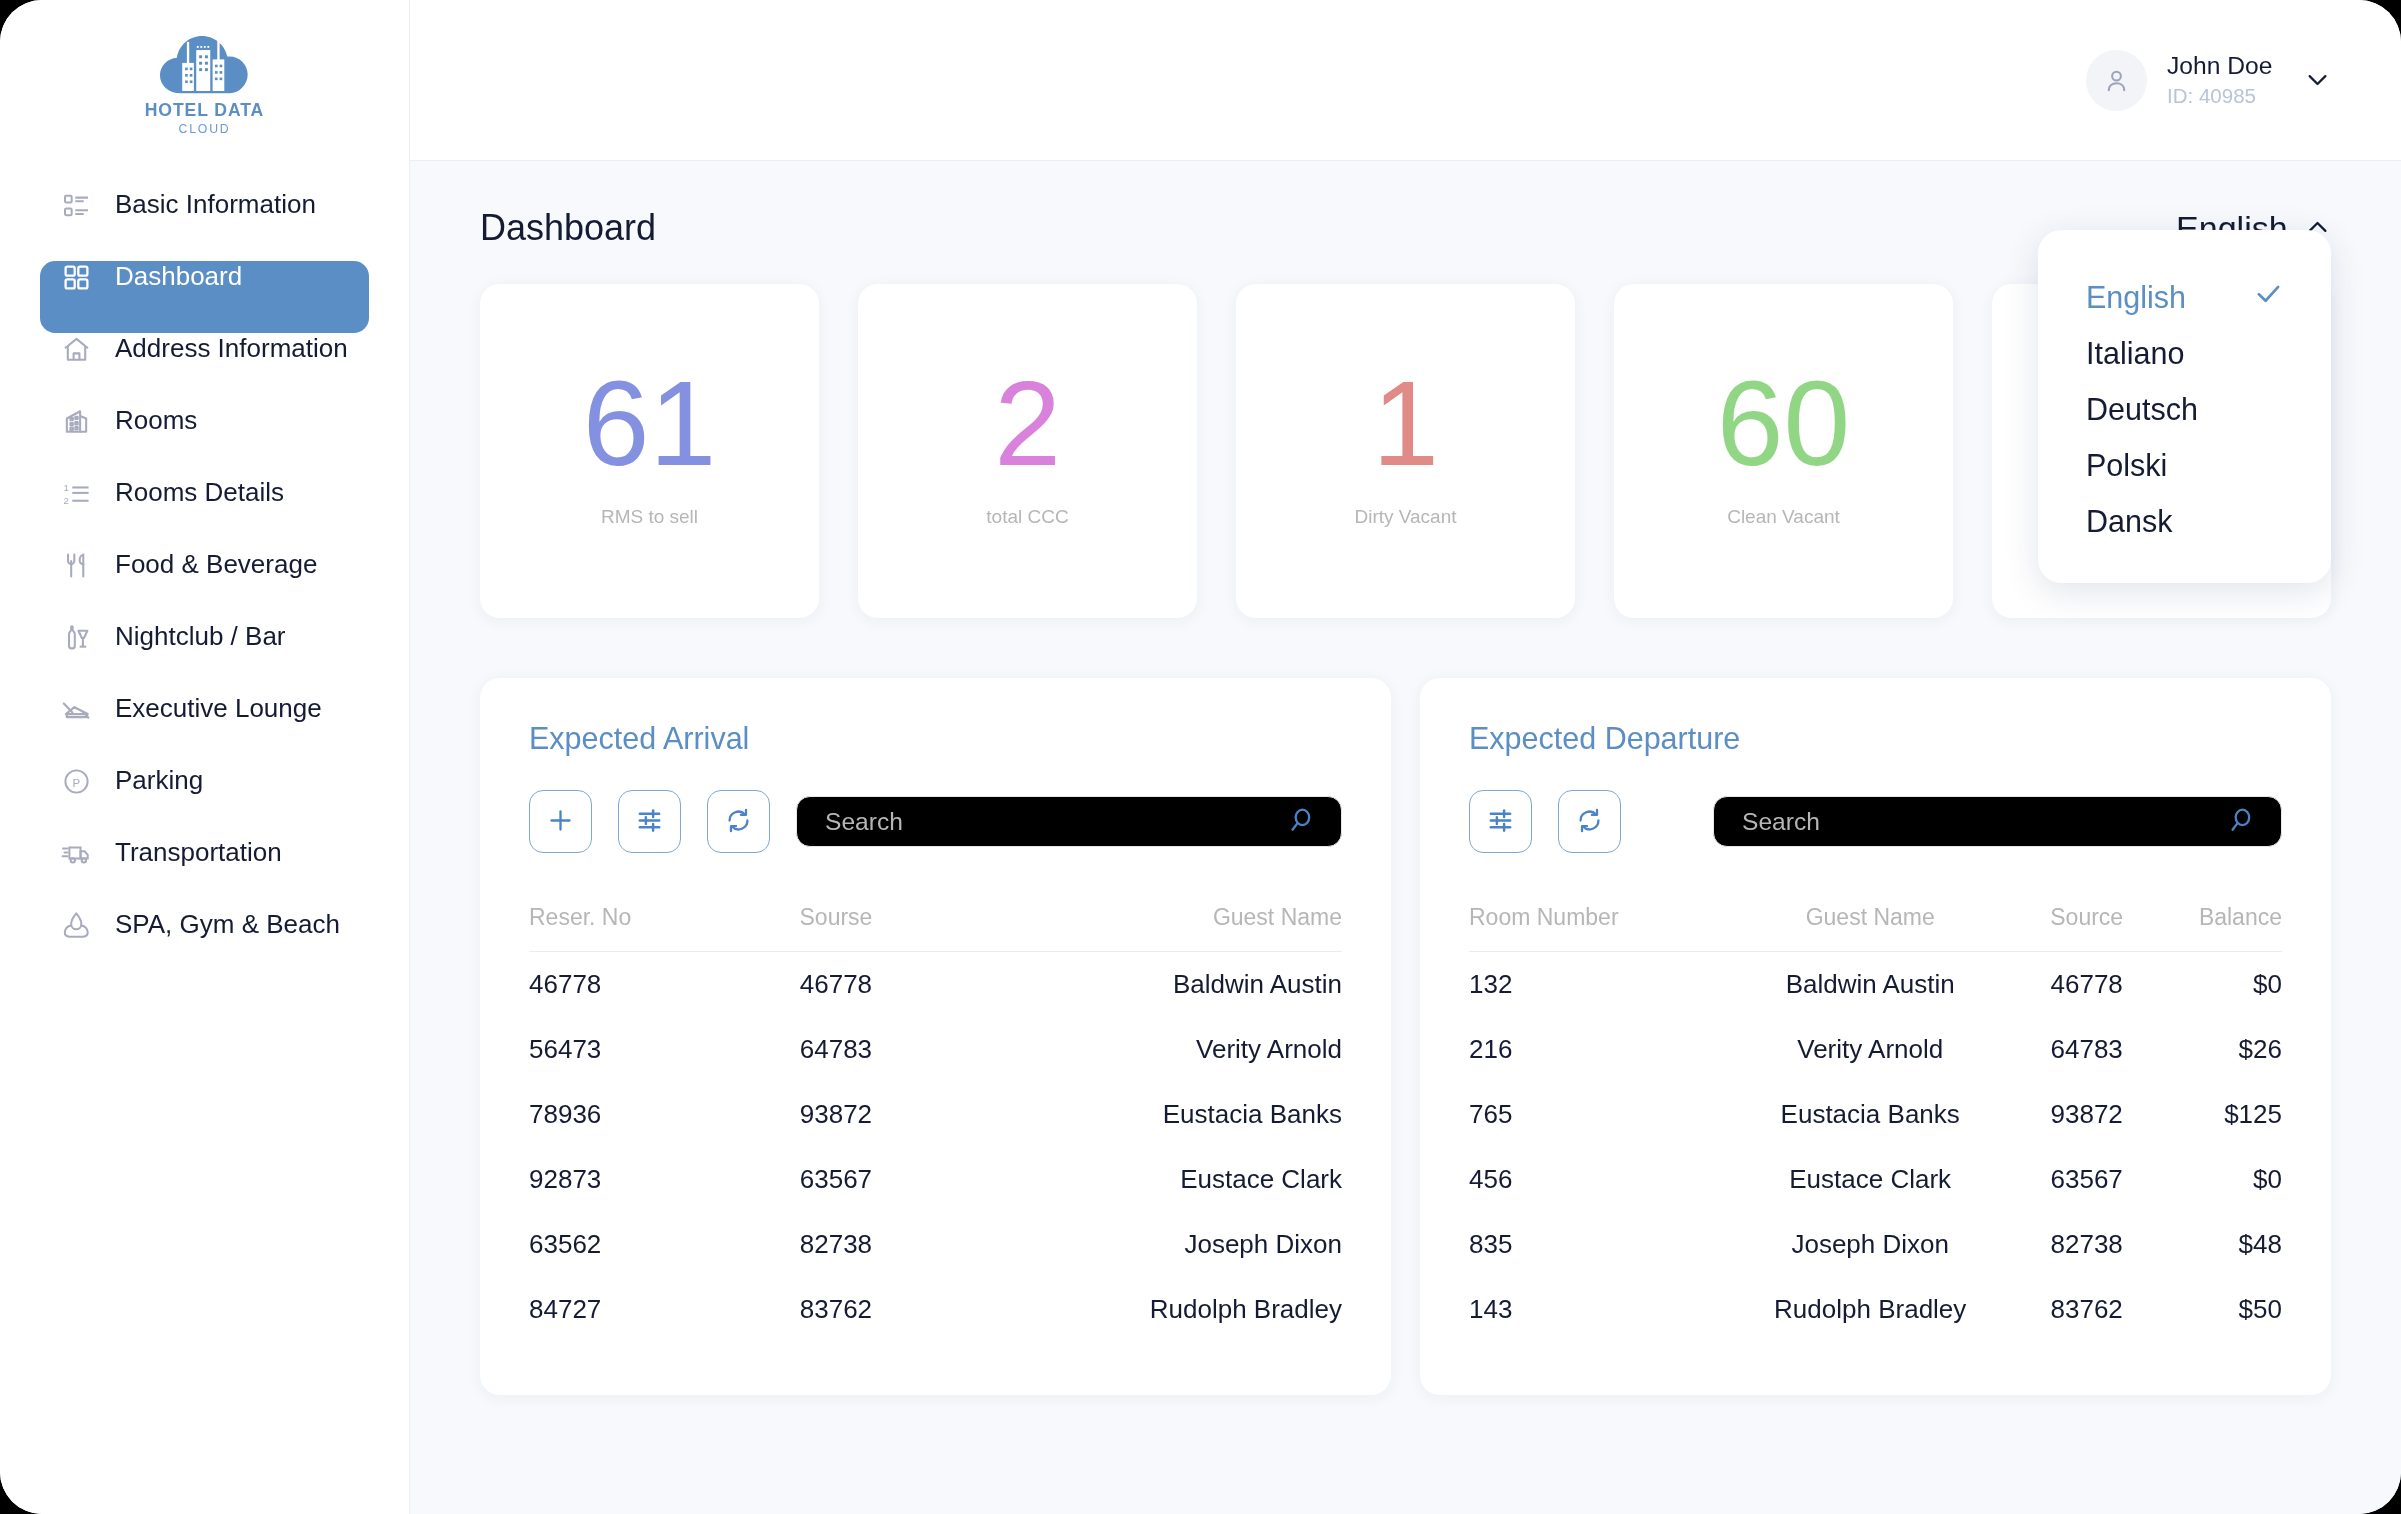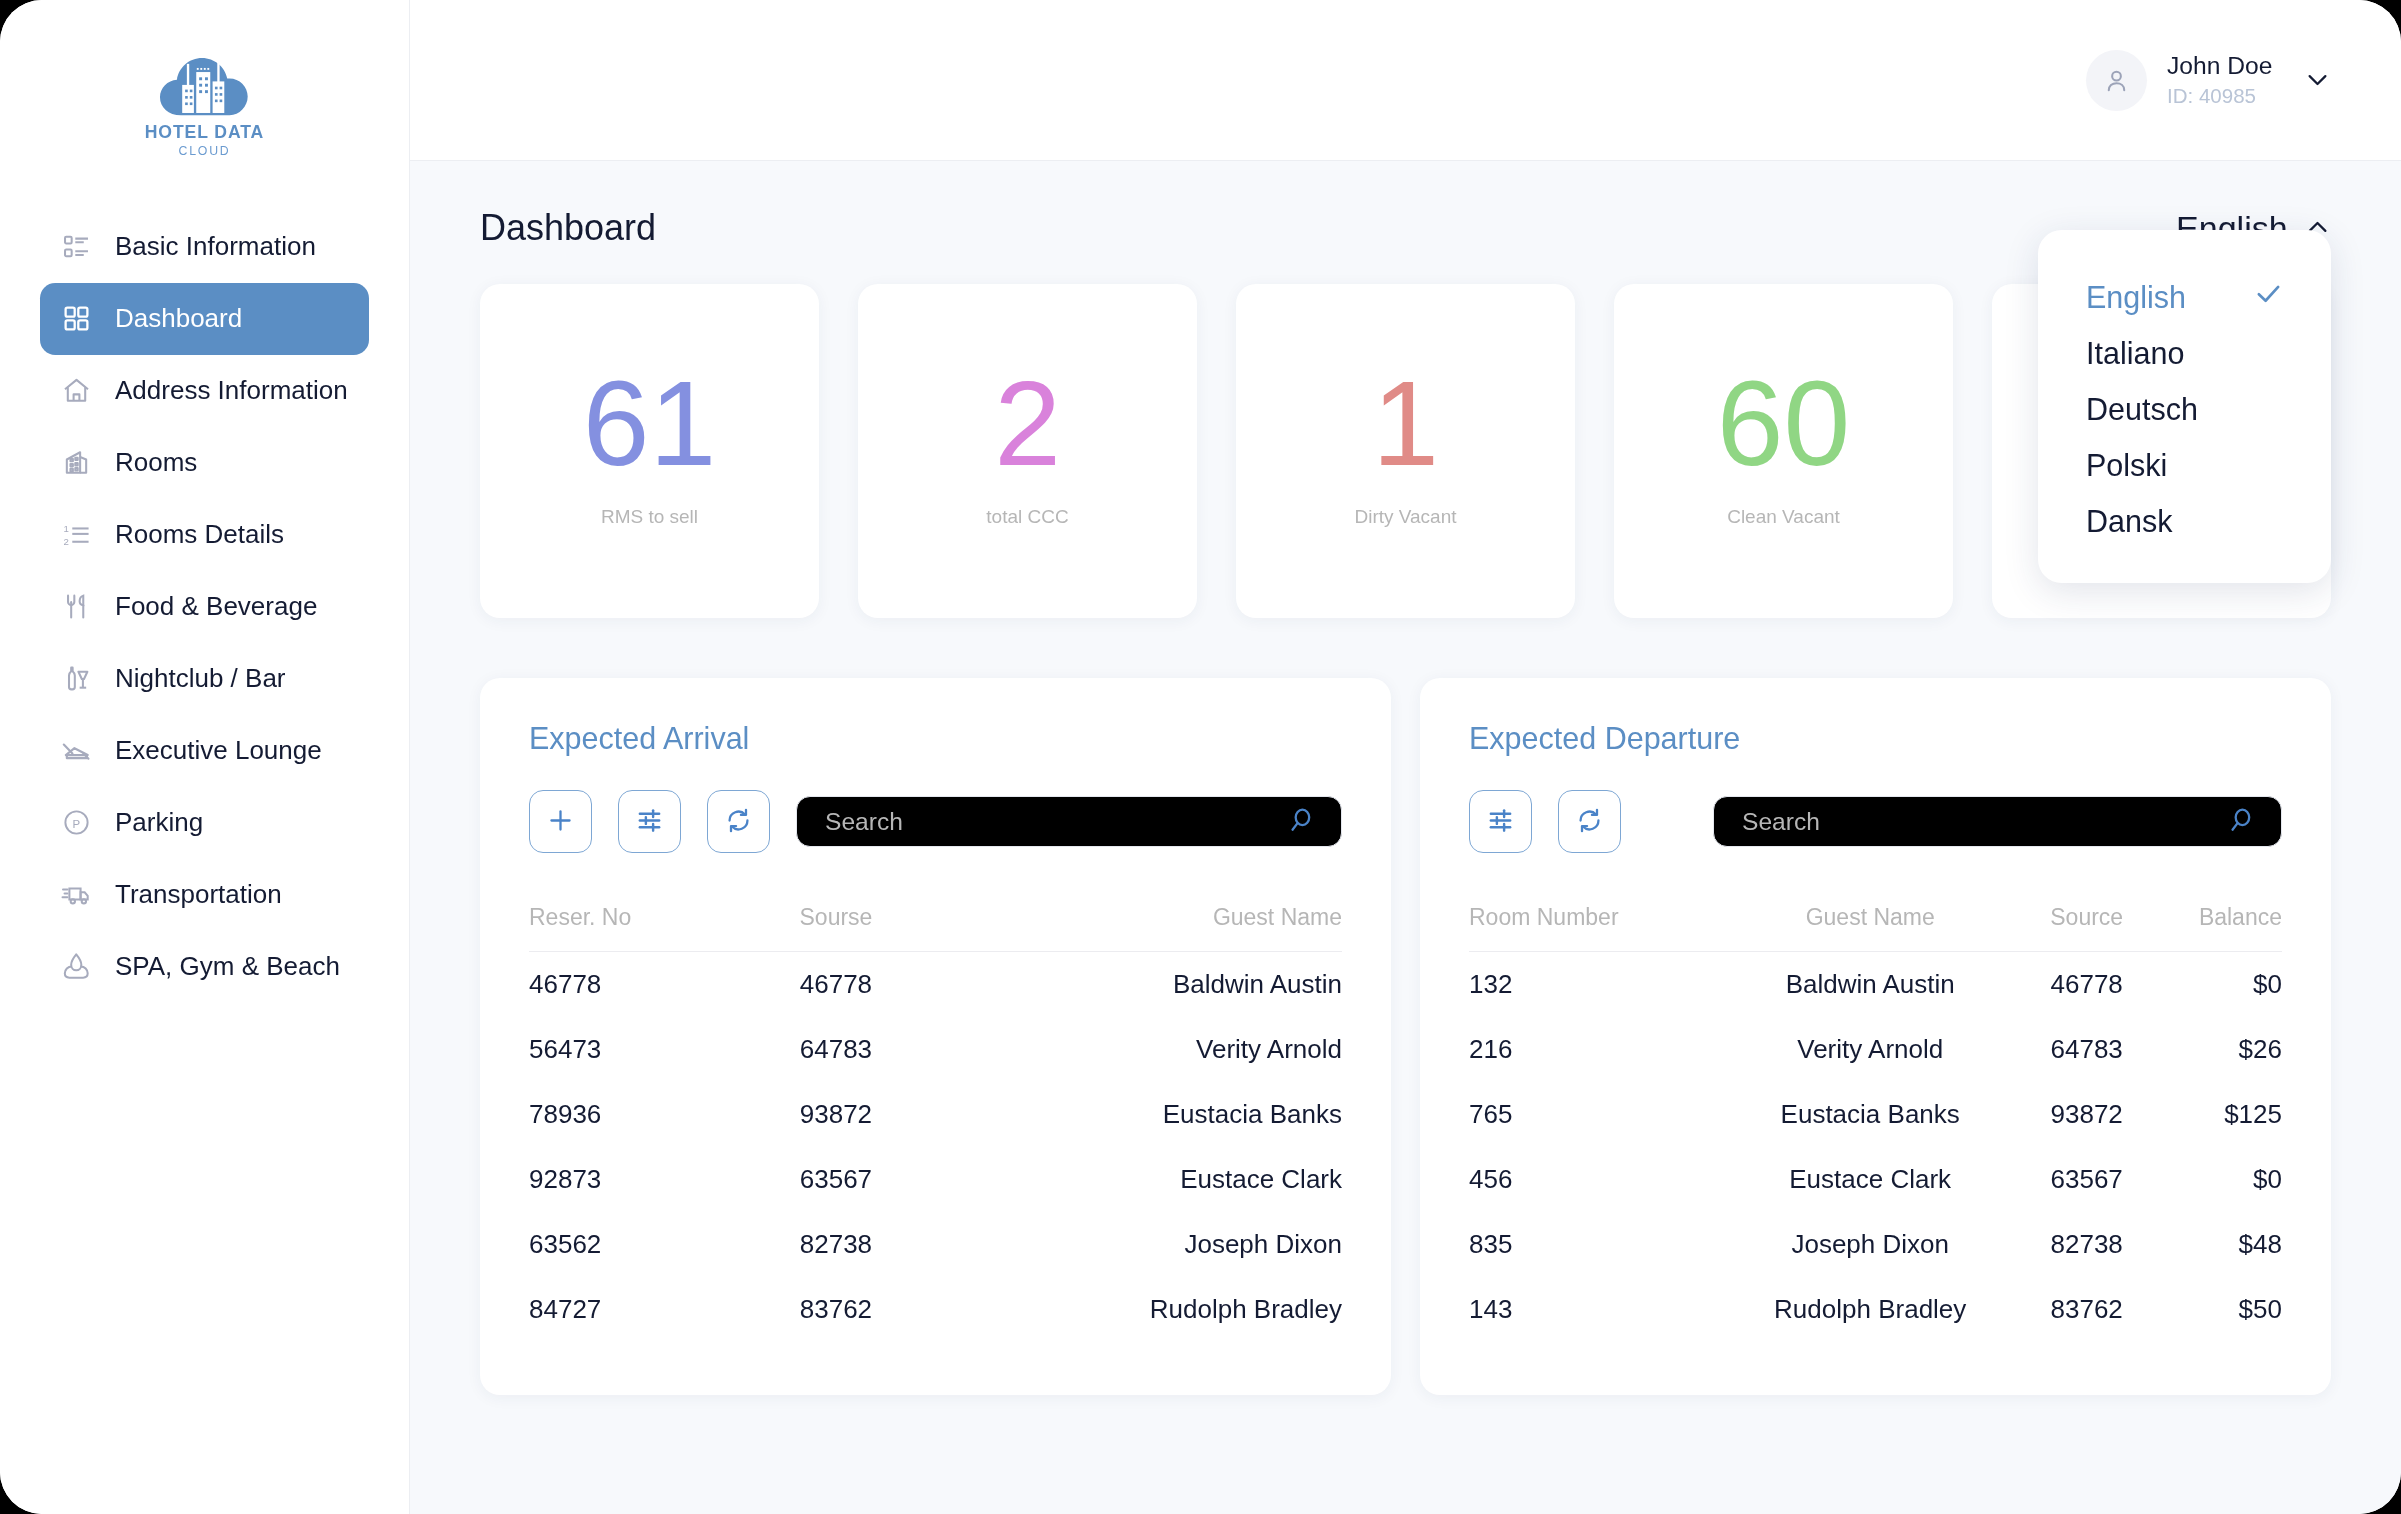--- a/index.html
+++ b/index.html
@@ -16,30 +16,30 @@
     overflow: hidden;
     display: flex;
   }
 
   
   .sidebar {
     width: 410px; flex: 0 0 410px;
     background: #ffffff;
     border-right: 1.8px solid #eceef2;
     display: flex; flex-direction: column;
-    padding-top: 40px;
+    padding-top: 18px;
   }
   .logo-wrap { display: flex; flex-direction: column; align-items: center; padding: 10.6px 0 35px 0; }
   .logo-mark { width: 100px; height: 69px; }
   .logo-text { font-size: 17.6px; font-weight: 700; color: #5b8ec4; letter-spacing: 0.9px; margin-top: 2.3px; }
   .logo-sub { font-size: 12.3px; font-weight: 500; color: #6b9bd0; letter-spacing: 1.8px; margin-top: 1.2px; }
 
   .nav { display: flex; flex-direction: column; padding: 17.6px 40px 0 40px; gap: 0; }
   .nav-item {
-    display: flex; align-items: center; gap: 22px;
+    display: flex; align-items: flex-start; gap: 22px;
     height: 72px; padding: 0 20px;
     border-radius: 15.2px; cursor: pointer;
   }
   .nav-item .nav-ico { width: 33px; height: 33px; flex: 0 0 33px; display:flex; align-items:center; justify-content:center; color: #a7abbd; }
   .nav-item .nav-label { font-size: 26px; color: #141b33; font-weight: 400; white-space: nowrap; }
   .nav-item.active { background: #5b8ec4; }
   .nav-item.active .nav-ico { color: #ffffff; }
   .nav-item.active .nav-label { color: #ffffff; }
 
   

